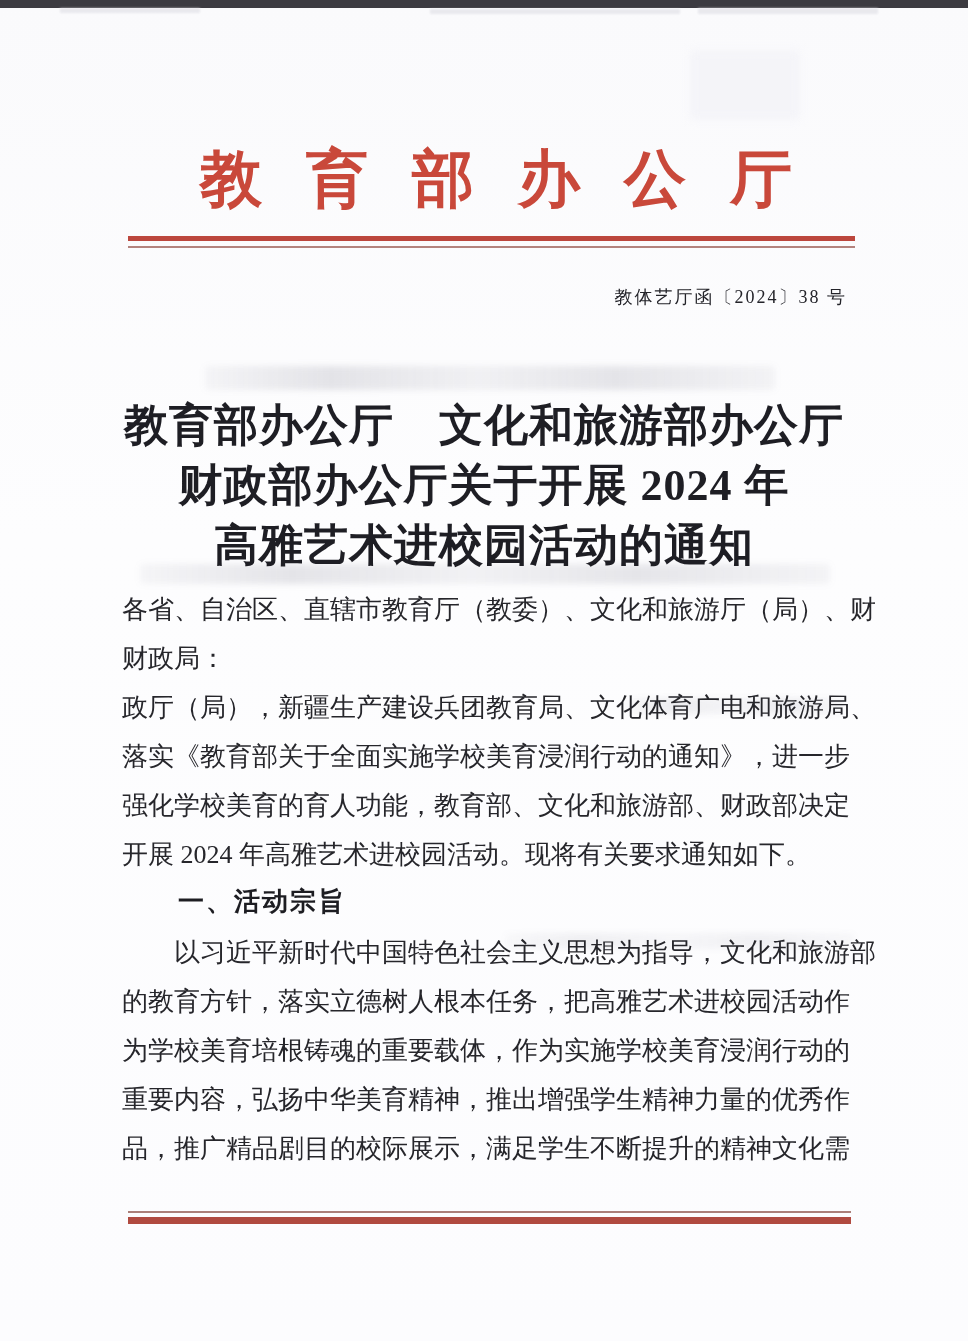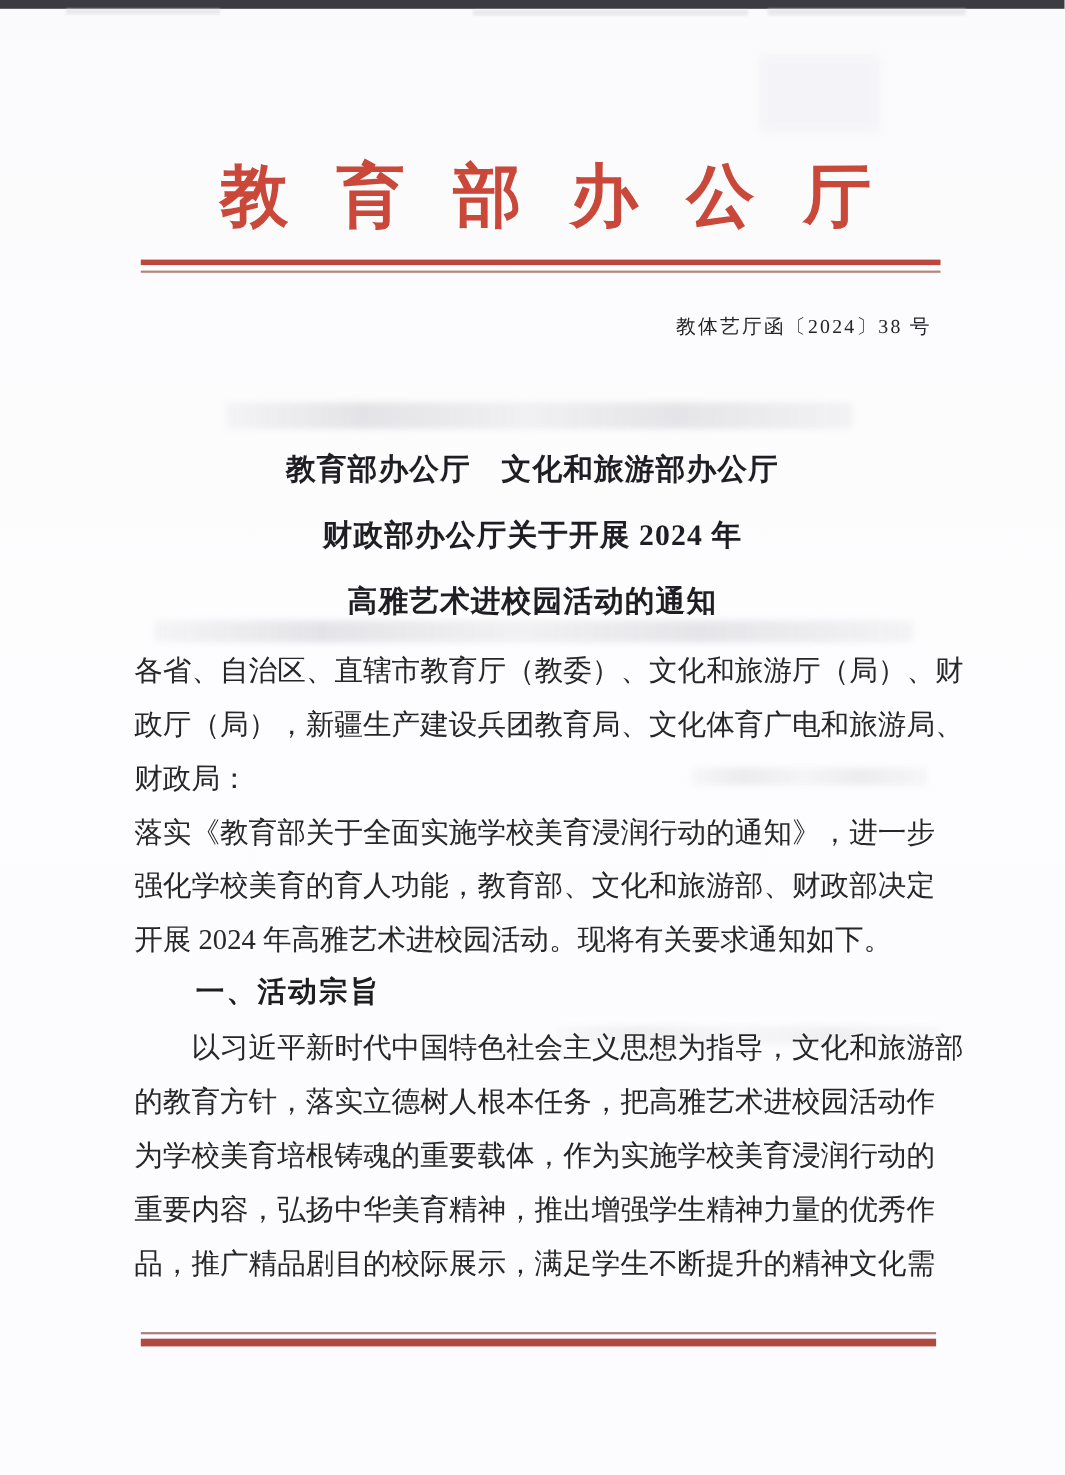--- a/index.html
+++ b/index.html
@@ -87,21 +87,21 @@
   .ghost-4 { top: 933px; left: 505px; width: 350px; height: 16px; opacity: .55; }
 
   .document-title {
     position: absolute;
     top: 396px; left: 0;
     width: 100%;
     text-align: center;
     color: #1e1e24;
   }
   .document-title .title-line {
-    font-size: 27px;
+    font-size: 44px;
     font-weight: 700;
     line-height: 60px;
     letter-spacing: 1px;
     white-space: nowrap;
   }
 
   .document-body {
     position: absolute;
     top: 585px; left: 122px;
     width: 732px;
@@ -154,22 +154,22 @@
   <div class="ghost ghost-4"></div>
 
   <div class="document-title">
     <div class="title-line">教育部办公厅　文化和旅游部办公厅</div>
     <div class="title-line">财政部办公厅关于开展 2024 年</div>
     <div class="title-line">高雅艺术进校园活动的通知</div>
   </div>
 
   <div class="document-body">
     <div class="line">各省、自治区、直辖市教育厅（教委）、文化和旅游厅（局）、财</div>
+    <div class="line">财政局：</div>
     <div class="line">政厅（局），新疆生产建设兵团教育局、文化体育广电和旅游局、</div>
-    <div class="line">财政局：</div>
 
     <div class="line">落实《教育部关于全面实施学校美育浸润行动的通知》，进一步</div>
     <div class="line">强化学校美育的育人功能，教育部、文化和旅游部、财政部决定</div>
     <div class="line">开展 2024 年高雅艺术进校园活动。现将有关要求通知如下。</div>
 
     <div class="line section-heading">　　一、活动宗旨</div>
 
     <div class="line">　　以习近平新时代中国特色社会主义思想为指导，文化和旅游部</div>
     <div class="line">的教育方针，落实立德树人根本任务，把高雅艺术进校园活动作</div>
     <div class="line">为学校美育培根铸魂的重要载体，作为实施学校美育浸润行动的</div>

